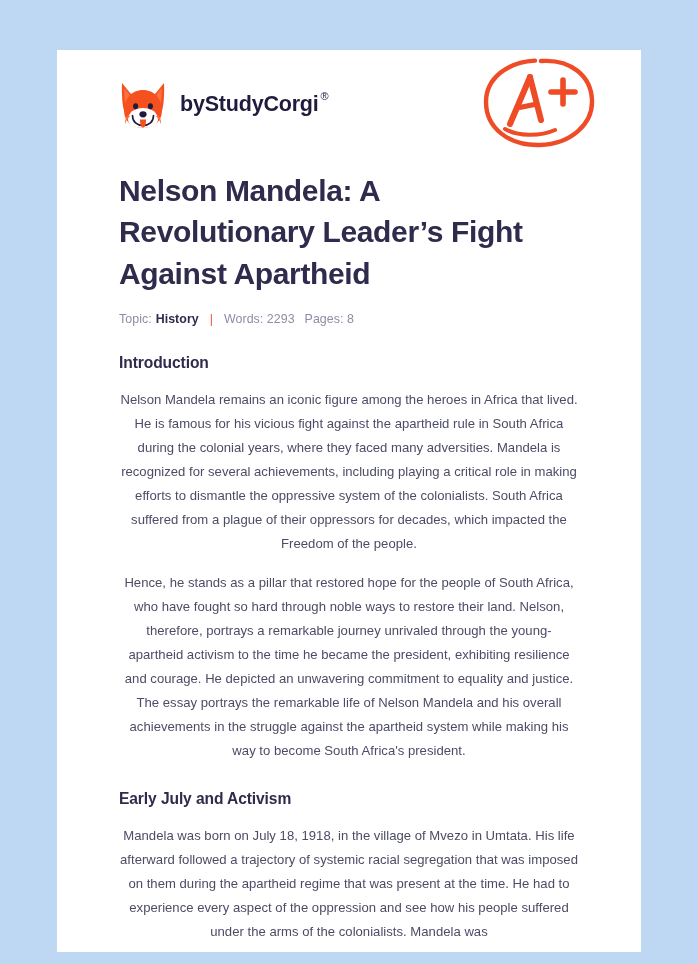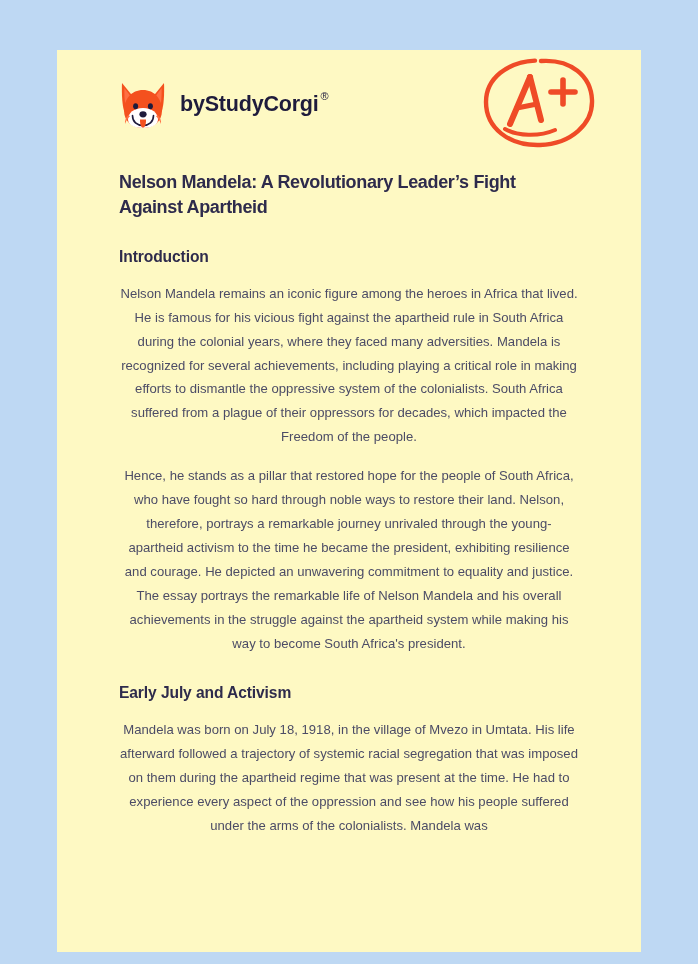--- a/index.html
+++ b/index.html
@@ -15,21 +15,21 @@
     font-family: "Liberation Sans", sans-serif;
     overflow: hidden;
   }
 
   .page-sheet {
     position: absolute;
     left: 57px;
     top: 50px;
     width: 584px;
     height: 902px;
-    background: #fef9c3;
+    background: #ffffff;
     overflow: hidden;
   }
 
   
   .doc-header {
     position: relative;
     height: 110px;
     padding: 0 62px;
     display: flex;
     align-items: center;
@@ -69,21 +69,21 @@
     width: 112px;
     height: 92px;
   }
   .grade-badge svg { display: block; width: 100%; height: 100%; }
 
   
   .doc-body {
     padding: 0 62px 0 62px;
   }
   .essay-title {
-    font-size: 18px;
+    font-size: 30px;
     line-height: 1.38;
     font-weight: bold;
     color: #2e2b4c;
     letter-spacing: -0.35px;
     margin: 10px 0 0 0;
     max-width: 500px;
   }
   .meta-row {
     margin-top: 18px;
     font-size: 12.4px;
@@ -177,20 +177,27 @@
 
         <path d="M22 73 C34 80 56 81 72 74" fill="none" stroke="#ef4b27" stroke-width="4" stroke-linecap="round"></path>
       </svg>
     </div>
   </div>
 
   <div class="doc-body">
 
     <h1 class="essay-title">Nelson Mandela: A Revolutionary Leader’s Fight Against Apartheid</h1>
 
+    <div class="meta-row">
+      <span class="meta-label">Topic:</span>
+      <span class="meta-topic-value">History</span>
+      <span class="meta-sep">|</span>
+      <span class="meta-words">Words: 2293</span>
+      <span>Pages: 8</span>
+    </div>
 
     <h2 class="section-heading">Introduction</h2>
     <p class="body-para first-after-heading">Nelson Mandela remains an iconic figure among the heroes in Africa that lived. He is famous for his vicious fight against the apartheid rule in South Africa during the colonial years, where they faced many adversities. Mandela is recognized for several achievements, including playing a critical role in making efforts to dismantle the oppressive system of the colonialists. South Africa suffered from a plague of their oppressors for decades, which impacted the Freedom of the people.</p>
     <p class="body-para">Hence, he stands as a pillar that restored hope for the people of South Africa, who have fought so hard through noble ways to restore their land. Nelson, therefore, portrays a remarkable journey unrivaled through the young-apartheid activism to the time he became the president, exhibiting resilience and courage. He depicted an unwavering commitment to equality and justice. The essay portrays the remarkable life of Nelson Mandela and his overall achievements in the struggle against the apartheid system while making his way to become South Africa's president.</p>
 
     <h2 class="section-heading">Early July and Activism</h2>
     <p class="body-para first-after-heading">Mandela was born on July 18, 1918, in the village of Mvezo in Umtata. His life afterward followed a trajectory of systemic racial segregation that was imposed on them during the apartheid regime that was present at the time. He had to experience every aspect of the oppression and see how his people suffered under the arms of the colonialists. Mandela was</p>
 
   </div>
 </div>

